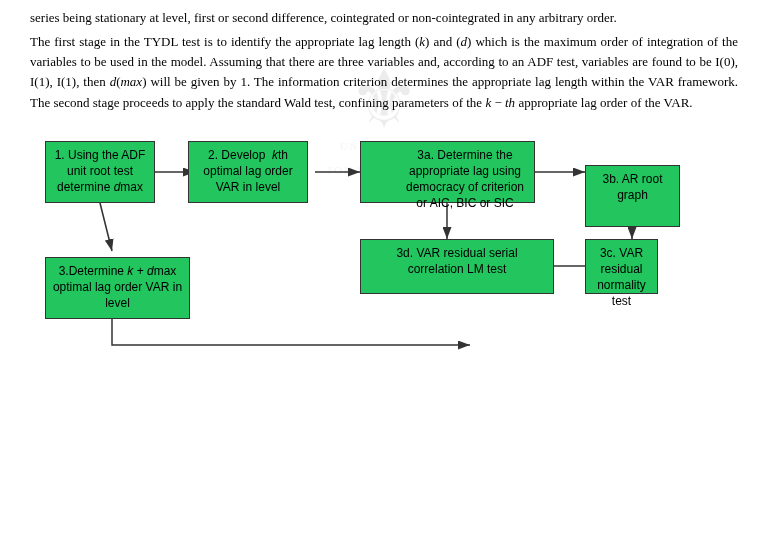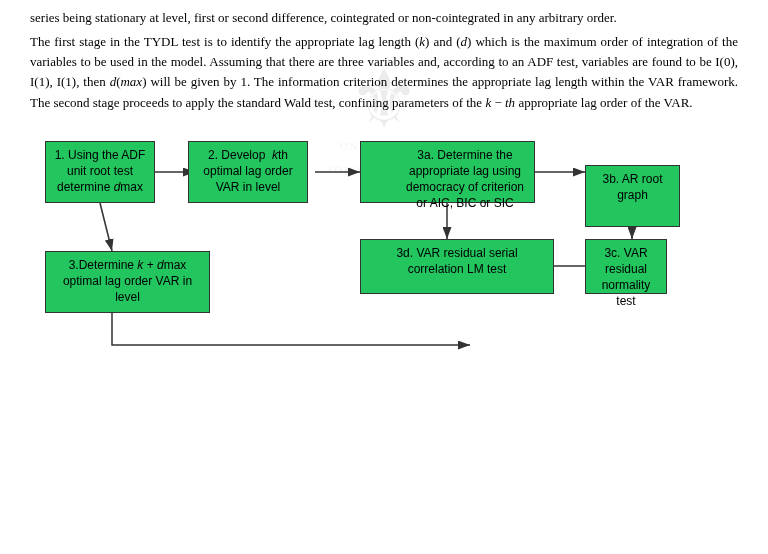--- a/index.html
+++ b/index.html
@@ -147,23 +147,23 @@
     </div>
 
     <div class="fc-box" style="left:555px;top:20px;width:95px;height:62px;margin-top:24px;">
       3b. AR root graph
     </div>
 
     <div class="fc-box" style="left:330px;top:118px;width:194px;height:55px;">
       3d. VAR residual serial correlation LM test
     </div>
 
-    <div class="fc-box" style="left:555px;top:118px;width:82px;height:55px;">
+    <div class="fc-box" style="left:555px;top:118px;width:73px;height:55px;">
       3c. VAR residual normality test
     </div>
 
-    <div class="fc-box" style="left:15px;top:130px;width:165px;height:62px;">
+    <div class="fc-box" style="left:15px;top:136px;width:145px;height:62px;">
       3.Determine <em>k</em> + <em>d</em>max optimal lag order VAR in level
     </div>
 
 
   </div>
 </div>
 
 </body></html>

